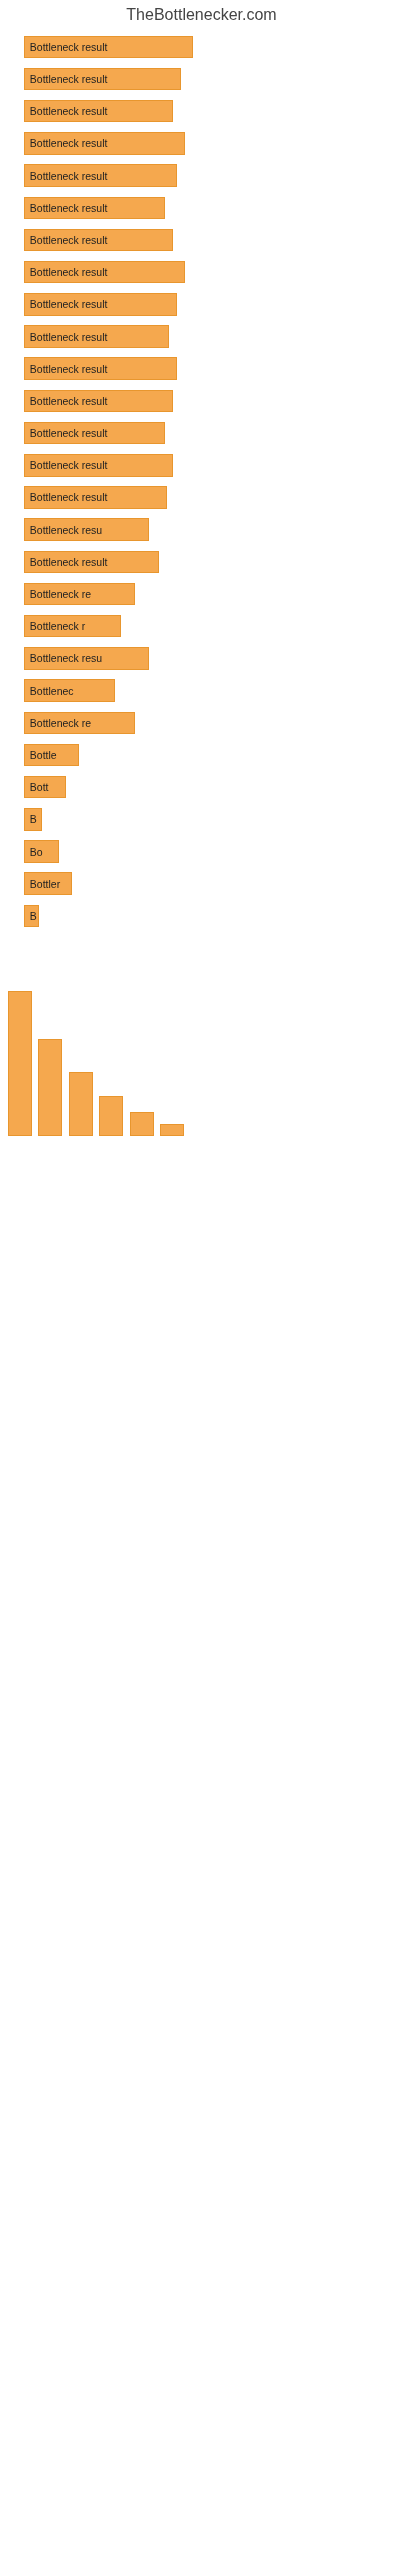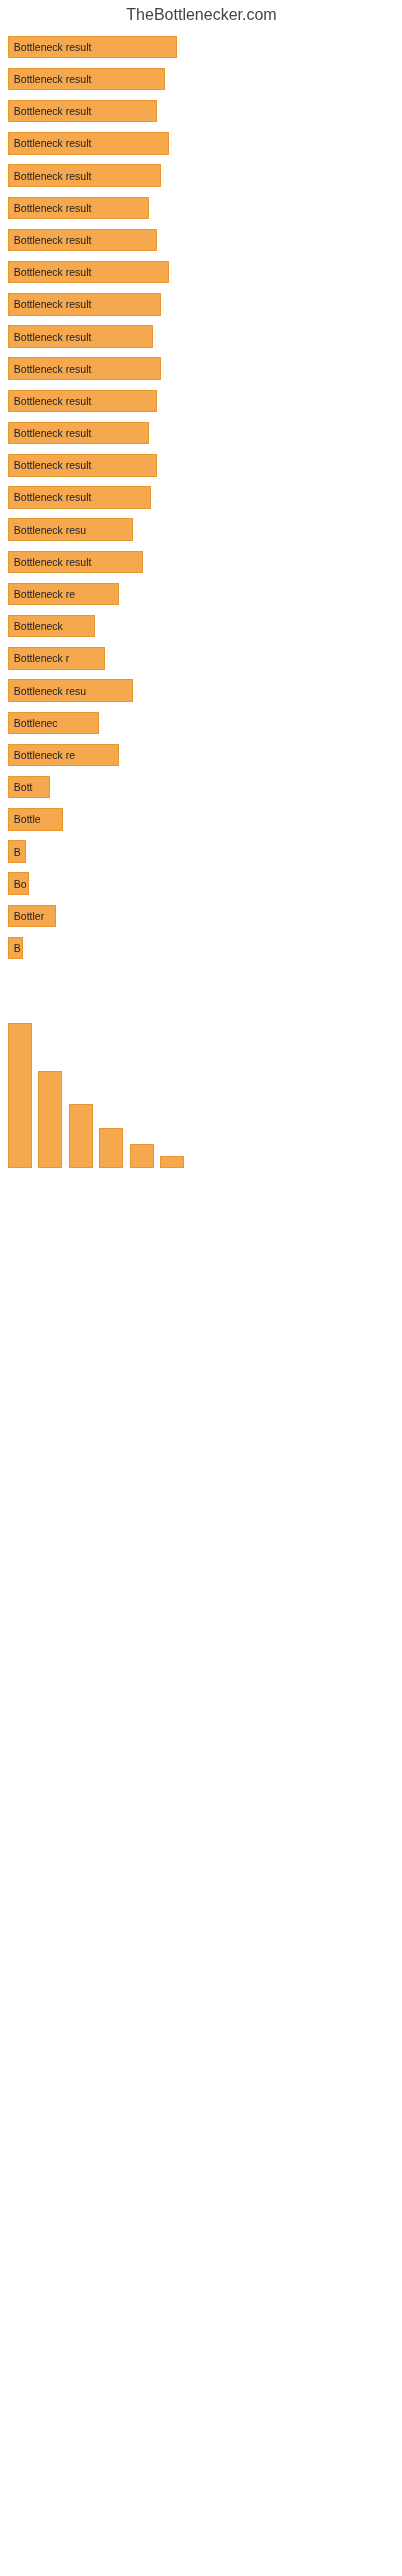--- a/index.html
+++ b/index.html
@@ -18,21 +18,21 @@
 
     .site-title {
       text-align: center;
       font-size: 16px;
       color: #444;
       padding: 6.4px 0 3.2px 0;
       font-weight: normal;
     }
 
     .bars-container {
-      padding: 8px 8px 0 8px;
+      padding: 8px 8px 0 24px;
     }
 
     .bar-row {
       margin-bottom: 9.7px;
       display: flex;
       align-items: center;
     }
 
     .bar {
       height: 22.5px;
@@ -158,61 +158,56 @@
       <div class="bar" style="width: 135px;">
         <span class="bar-label">Bottleneck result</span>
       </div>
     </div>
     <div class="bar-row">
       <div class="bar" style="width: 111px;">
         <span class="bar-label">Bottleneck re</span>
       </div>
     </div>
     <div class="bar-row">
-      <div class="bar" style="width: 87px;">
-        <span class="bar-label">Bottleneck</span>
-      </div>
-    </div>
-    <div class="bar-row">
       <div class="bar" style="width: 97px;">
         <span class="bar-label">Bottleneck r</span>
       </div>
     </div>
     <div class="bar-row">
       <div class="bar" style="width: 125px;">
         <span class="bar-label">Bottleneck resu</span>
       </div>
     </div>
     <div class="bar-row">
       <div class="bar" style="width: 91px;">
         <span class="bar-label">Bottlenec</span>
       </div>
     </div>
     <div class="bar-row">
       <div class="bar" style="width: 111px;">
         <span class="bar-label">Bottleneck re</span>
       </div>
     </div>
     <div class="bar-row">
+      <div class="bar" style="width: 55px;">
+        <span class="bar-label">Bottle</span>
+      </div>
+    </div>
+    <div class="bar-row">
       <div class="bar" style="width: 42px;">
         <span class="bar-label">Bott</span>
       </div>
     </div>
     <div class="bar-row">
-      <div class="bar" style="width: 55px;">
-        <span class="bar-label">Bottle</span>
-      </div>
-    </div>
-    <div class="bar-row">
       <div class="bar" style="width: 17.7px;">
         <span class="bar-label">B</span>
       </div>
     </div>
     <div class="bar-row">
-      <div class="bar" style="width: 21px;">
+      <div class="bar" style="width: 35px;">
         <span class="bar-label">Bo</span>
       </div>
     </div>
     <div class="bar-row">
       <div class="bar" style="width: 48px;">
         <span class="bar-label">Bottler</span>
       </div>
     </div>
     <div class="bar-row">
       <div class="bar" style="width: 14.5px;">

